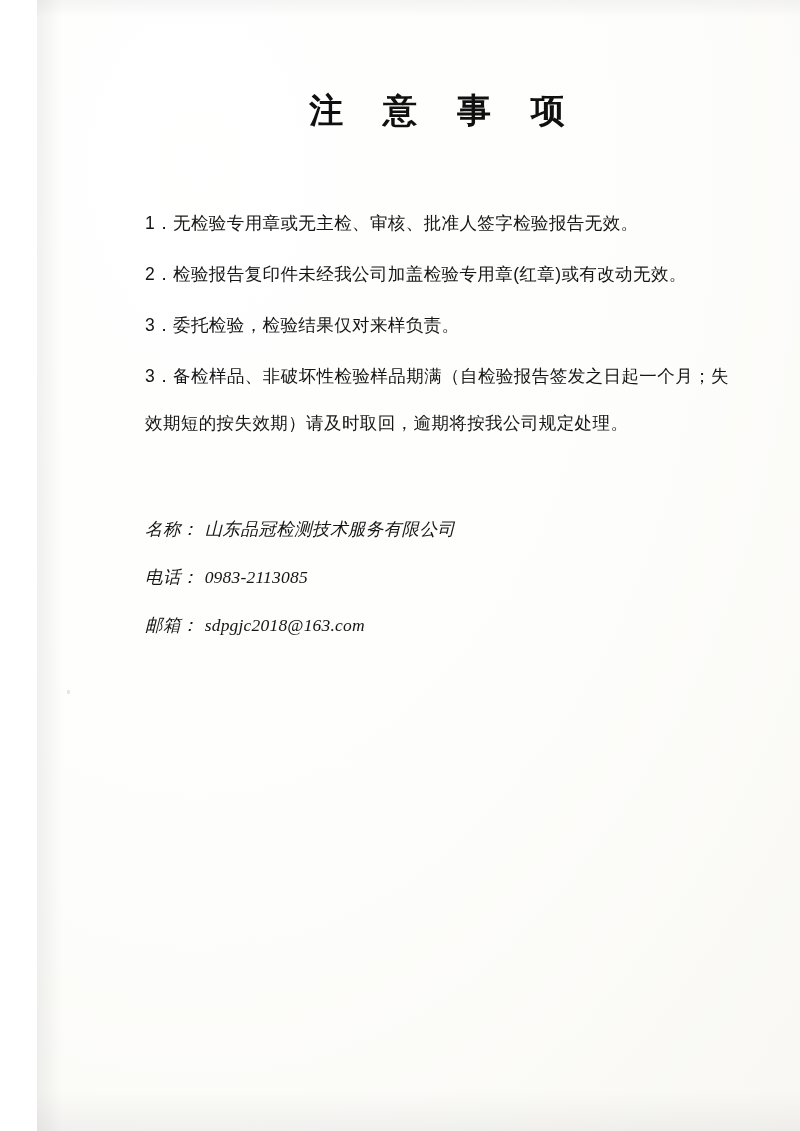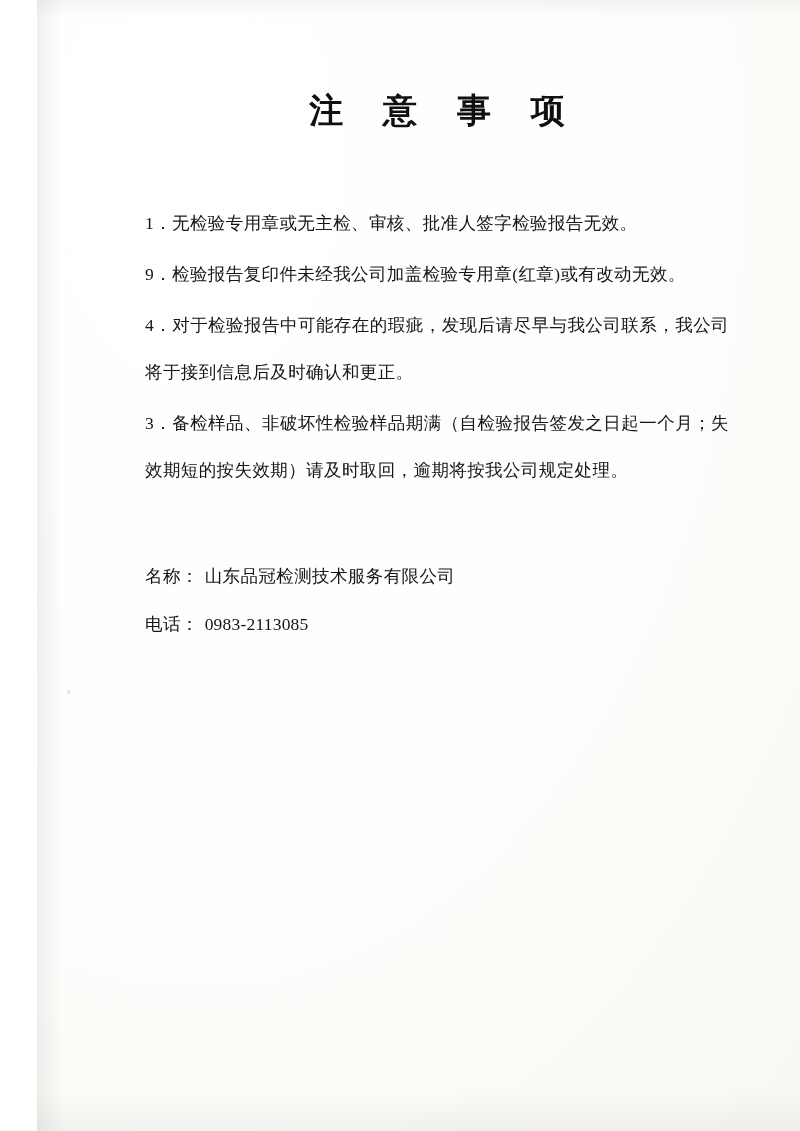--- a/index.html
+++ b/index.html
@@ -88,25 +88,26 @@
   .notes {
     margin-top: 66px;
   }
   .note-item {
     font-size: 17.5px;
     line-height: 47px;
     color: #151515;
     letter-spacing: 0.4px;
     margin: 0 0 4px 0;
     text-align: justify;
-    font-family: Liberation Serif, serif;
+    font-family: Liberation Sans, sans-serif;
   }
 
   .contact {
     margin-top: 58px;
+    font-style: italic;
   }
   .contact-row {
     font-size: 17.5px;
     line-height: 48px;
     color: #141414;
     letter-spacing: 0.4px;
     white-space: nowrap;
     font-family: "DejaVu Serif", "Liberation Serif", serif;
   }
   .contact-label {
@@ -133,36 +134,40 @@
   <div class="speck speck-a"></div>
   <div class="speck speck-b"></div>
   <div class="speck speck-c"></div>
 
   <div class="content">
 
     <h1 class="doc-title">注 意 事 项</h1>
 
     <div class="notes">
       <p class="note-item">1．无检验专用章或无主检、审核、批准人签字检验报告无效。</p>
-      <p class="note-item">9．检验报告复印件未经我公司加盖检验专用章(红章)或有改动无效。</p>
-      <p class="note-item">4．对于检验报告中可能存在的瑕疵，发现后请尽早与我公司联系，我公司将于接到信息后及时确认和更正。</p>
+      <p class="note-item">2．检验报告复印件未经我公司加盖检验专用章(红章)或有改动无效。</p>
+      <p class="note-item">3．委托检验，检验结果仅对来样负责。</p>
       <p class="note-item">3．备检样品、非破坏性检验样品期满（自检验报告签发之日起一个月；失效期短的按失效期）请及时取回，逾期将按我公司规定处理。</p>
     </div>
 
     <div class="contact">
 
       <div class="contact-row">
         <span class="contact-label">名称：</span>
         <span class="contact-value">山东品冠检测技术服务有限公司</span>
       </div>
 
 
       <div class="contact-row">
         <span class="contact-label">电话：</span>
         <span class="contact-value mono-ish">0983-2113085</span>
       </div>
 
 
+      <div class="contact-row">
+        <span class="contact-label">邮箱：</span>
+        <span class="contact-value mono-ish">sdpgjc2018@163.com</span>
+      </div>
 
     </div>
 
   </div>
 </div>
 
 </body></html>

